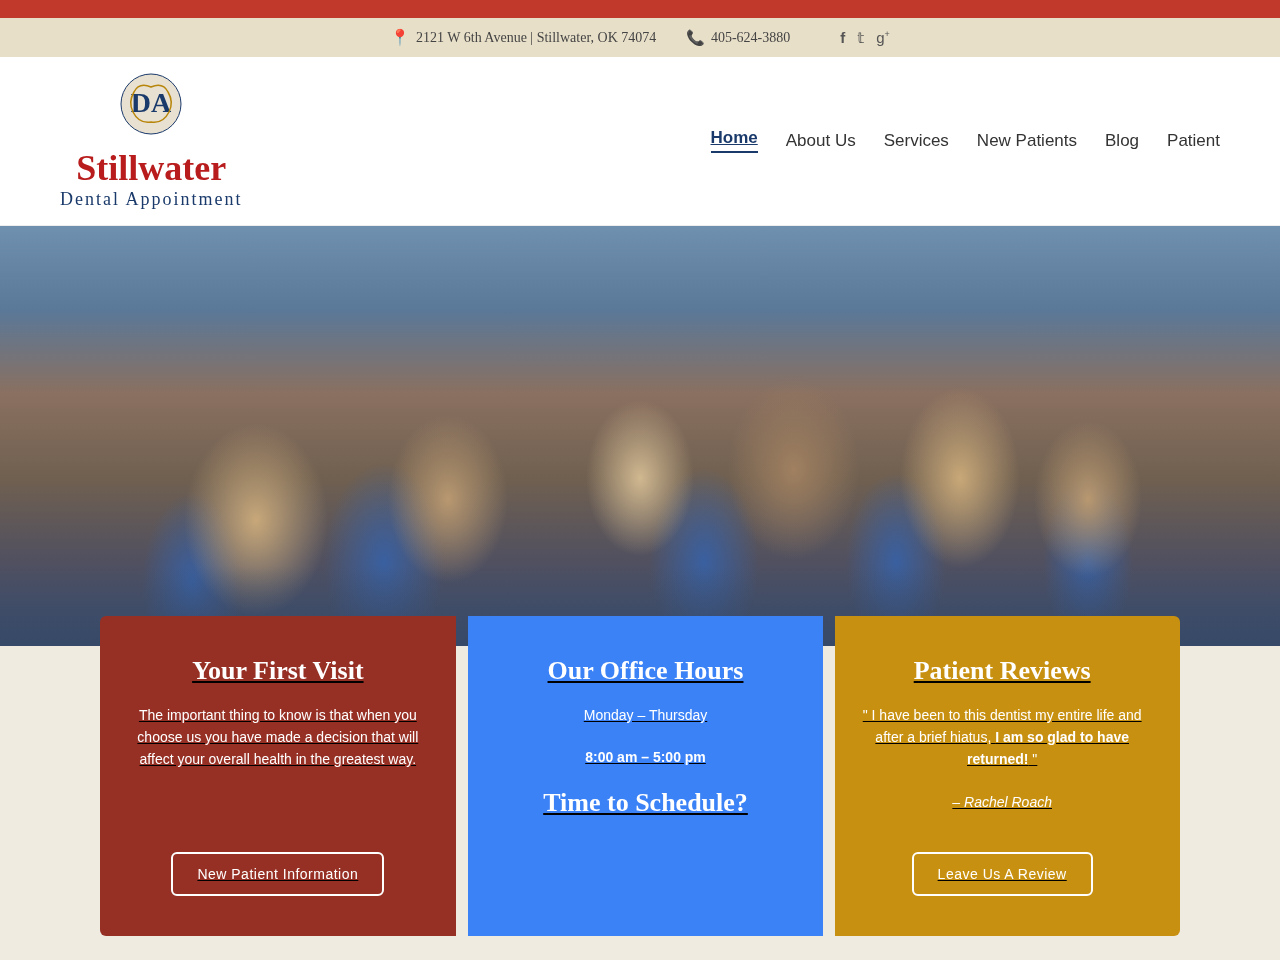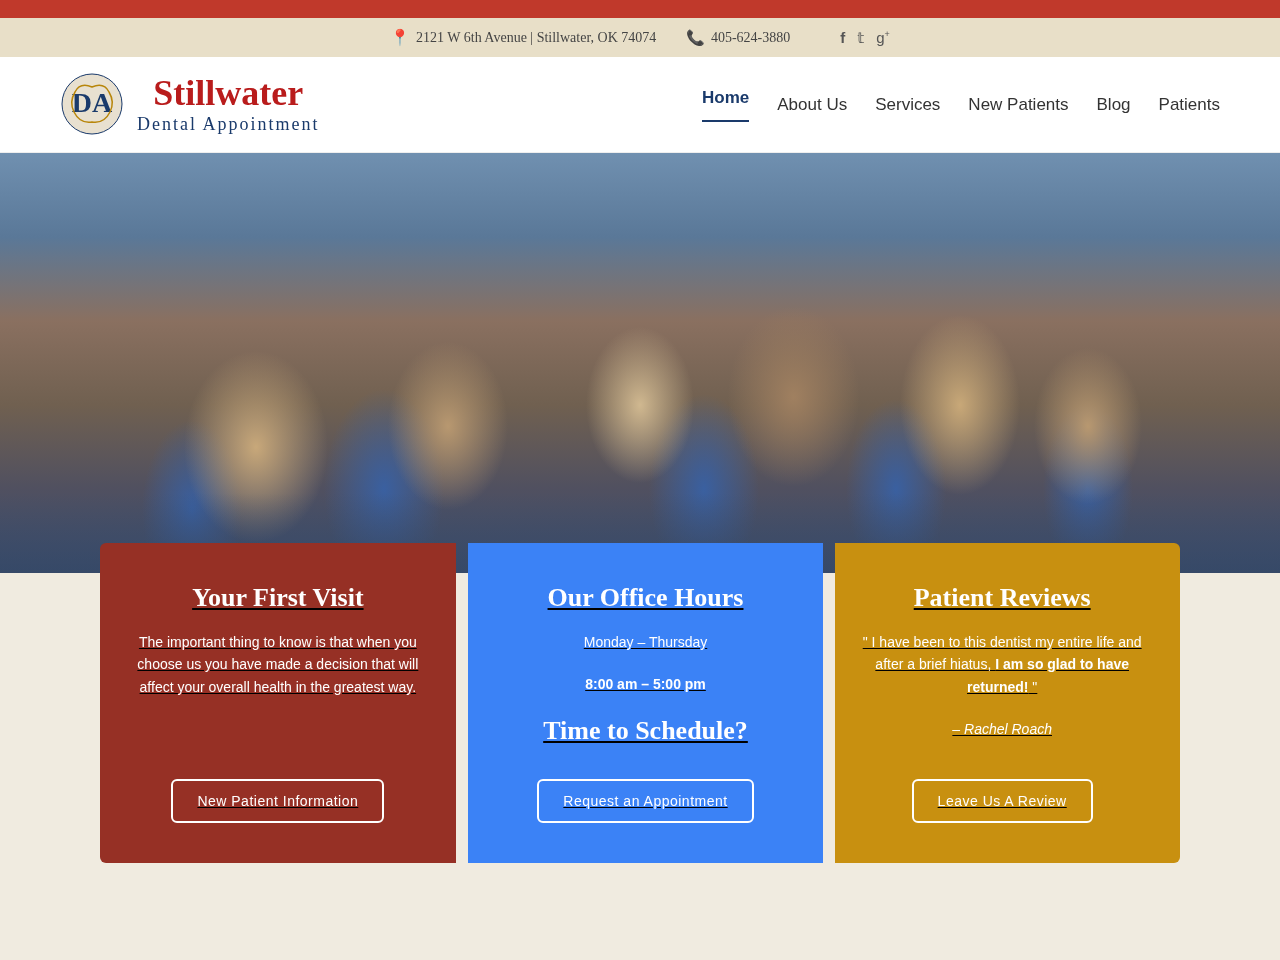--- a/index.html
+++ b/index.html
@@ -51,20 +51,21 @@
       display: flex;
       align-items: center;
       justify-content: space-between;
       padding: 15px 60px 15px 60px;
       border-bottom: 1px solid #eee;
     }
     .logo-area {
       display: flex;
       align-items: center;
       gap: 12px;
+      flex-direction: column;
     }
     .logo-icon {
       width: 65px;
       height: 65px;
     }
     .logo-text {
       display: flex;
       flex-direction: column;
     }
     .logo-title {
@@ -88,21 +89,22 @@
       font-size: 17px;
       color: #333;
       text-decoration: none;
       cursor: pointer;
       font-family: Arial, sans-serif;
     }
     .nav-item.active {
       color: #1a3a6b;
       font-weight: bold;
       border-bottom: 2px solid #1a3a6b;
-      padding-bottom: 12px;
+      padding-bottom: 3px;
+      text-decoration: underline;
     }
 
     
     .hero {
       position: relative;
       width: 100%;
       height: 420px;
       background: #3a5a8a;
       overflow: hidden;
     }
@@ -289,21 +291,21 @@
       <span class="logo-title">Stillwater</span>
       <span class="logo-subtitle">Dental Appointment</span>
     </div>
   </div>
   <nav>
     <a class="nav-item active">Home</a>
     <a class="nav-item">About Us</a>
     <a class="nav-item">Services</a>
     <a class="nav-item">New Patients</a>
     <a class="nav-item">Blog</a>
-    <a class="nav-item">Patients</a>
+    <a class="nav-item">Patient</a>
   </nav>
 </header>
 
 <div class="hero">
   <div class="hero-bg">
     <div class="hero-people"></div>
     <div class="hero-overlay"></div>
   </div>
   <div class="hero-dots">
     <div class="dot active"></div>
@@ -319,21 +321,20 @@
     <h2>Your First Visit</h2>
     <p>The important thing to know is that when you choose us you have made a decision that will affect your overall health in the greatest way.</p>
     <button class="card-btn">New Patient Information</button>
   </div>
 
   <div class="card card-amber">
     <h2>Our Office Hours</h2>
     <p class="card-hours-main">Monday – Thursday</p>
     <p class="card-hours-time">8:00 am – 5:00 pm</p>
     <h2 class="card-schedule-title">Time to Schedule?</h2>
-    <button class="card-btn">Request an Appointment</button>
   </div>
 
   <div class="card card-gold">
     <h2>Patient Reviews</h2>
     <p class="card-quote">
       <span>" I have been to this dentist my entire life and after a brief hiatus, </span><strong>I am so glad to have returned!</strong><span> "</span>
     </p>
     <p class="card-attribution">– Rachel Roach</p>
     <button class="card-btn">Leave Us A Review</button>
   </div>

